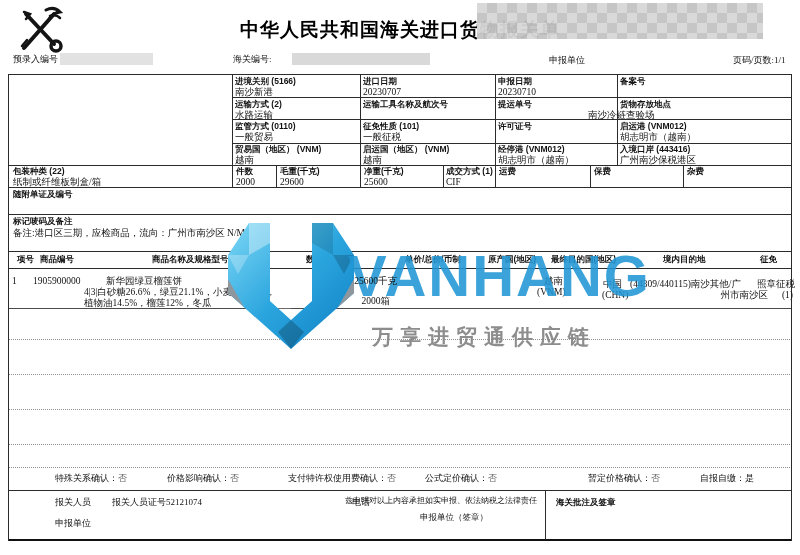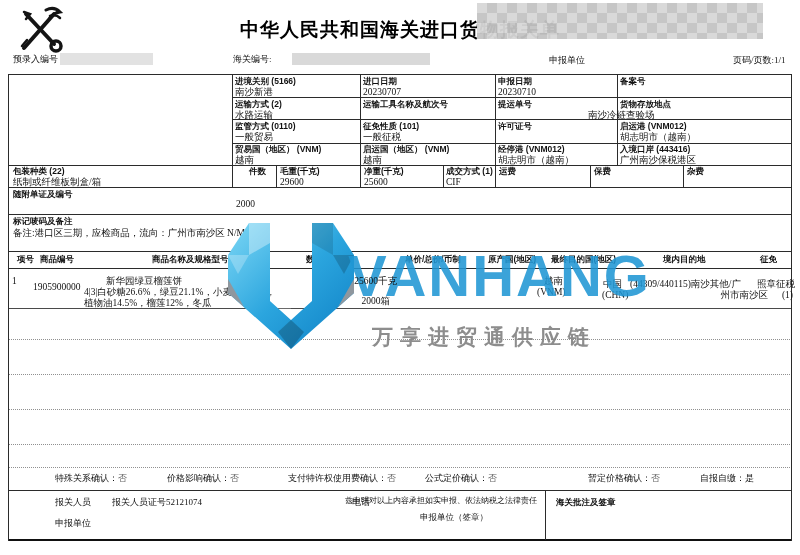--- a/index.html
+++ b/index.html
@@ -114,22 +114,22 @@
   <div class="val" style="left:235px;top:155px;">越南</div>
   <div class="lbl" style="left:363px;top:145px;">启运国（地区） (VNM)</div>
   <div class="val" style="left:363px;top:155px;">越南</div>
   <div class="lbl" style="left:498px;top:145px;">经停港 (VNM012)</div>
   <div class="val" style="left:498px;top:155px;">胡志明市（越南）</div>
   <div class="lbl" style="left:620px;top:145px;">入境口岸 (443416)</div>
   <div class="val" style="left:620px;top:155px;">广州南沙保税港区</div>
 
   <div class="lbl" style="left:13px;top:167px;">包装种类 (22)</div>
   <div class="val" style="left:13px;top:177px;">纸制或纤维板制盒/箱</div>
-  <div class="lbl" style="left:249px;top:167px;">件数</div>
-  <div class="val" style="left:236px;top:177px;margin-top:22px;">2000</div>
+  <div class="lbl" style="left:236px;top:167px;">件数</div>
+  <div class="val" style="left:236px;top:177px;">2000</div>
   <div class="lbl" style="left:280px;top:167px;">毛重(千克)</div>
   <div class="val" style="left:280px;top:177px;">29600</div>
   <div class="lbl" style="left:364px;top:167px;">净重(千克)</div>
   <div class="val" style="left:364px;top:177px;">25600</div>
   <div class="lbl" style="left:446px;top:167px;">成交方式 (1)</div>
   <div class="val" style="left:446px;top:177px;">CIF</div>
   <div class="lbl" style="left:499px;top:167px;">运费</div>
   <div class="lbl" style="left:594px;top:167px;">保费</div>
   <div class="lbl" style="left:687px;top:167px;">杂费</div>
 
@@ -141,21 +141,21 @@
   <div class="lbl" style="left:40px;top:255px;">商品编号</div>
   <div class="lbl" style="left:152px;top:255px;">商品名称及规格型号</div>
   <div class="lbl" style="left:306px;top:255px;">数量及单位</div>
   <div class="lbl" style="left:405px;top:255px;">单价/总价/币制</div>
   <div class="lbl" style="left:488px;top:255px;">原产国(地区)</div>
   <div class="lbl" style="left:551px;top:255px;">最终目的国(地区)</div>
   <div class="lbl" style="left:663px;top:255px;">境内目的地</div>
   <div class="lbl" style="left:760px;top:255px;">征免</div>
 
   <div class="val" style="left:12px;top:276px;">1</div>
-  <div class="val" style="left:33px;top:276px;margin-top:6px;">1905900000</div>
+  <div class="val" style="left:33px;top:276px;">1905900000</div>
   <div class="val" style="left:106px;top:276px;">新华园绿豆榴莲饼</div>
   <div class="val" style="left:84px;top:287px;">4|3|白砂糖26.6%，绿豆21.1%，小麦粉15.6%，</div>
   <div class="val" style="left:84px;top:298px;">植物油14.5%，榴莲12%，冬瓜</div>
   <div class="val z7" style="left:300px;top:276px;width:97px;text-align:right;">25600千克</div>
   <div class="val z7" style="left:300px;top:296px;width:90px;text-align:right;">2000箱</div>
   <div class="val" style="left:544px;top:276px;">越南</div>
   <div class="val" style="left:537px;top:287px;">(VNM)</div>
   <div class="val" style="left:603px;top:279px;">中国</div>
   <div class="val" style="left:602px;top:290px;">(CHN)</div>
   <div class="val" style="left:630px;top:279px;">(44309/440115)南沙其他/广</div>

